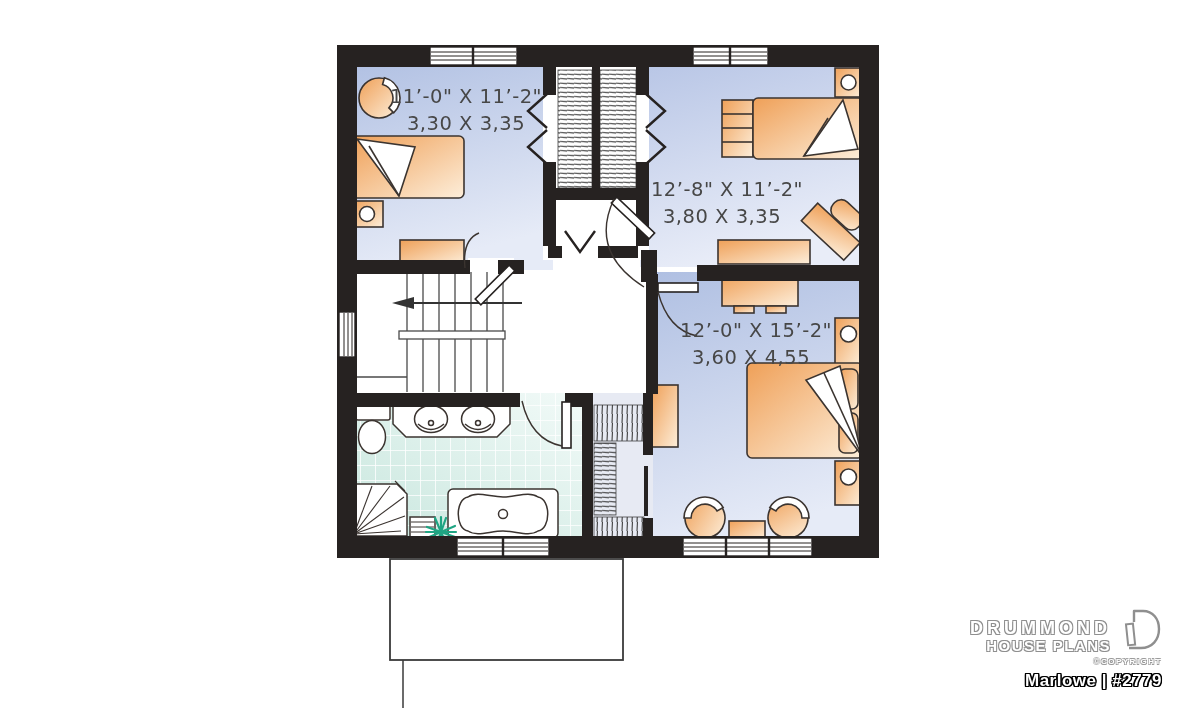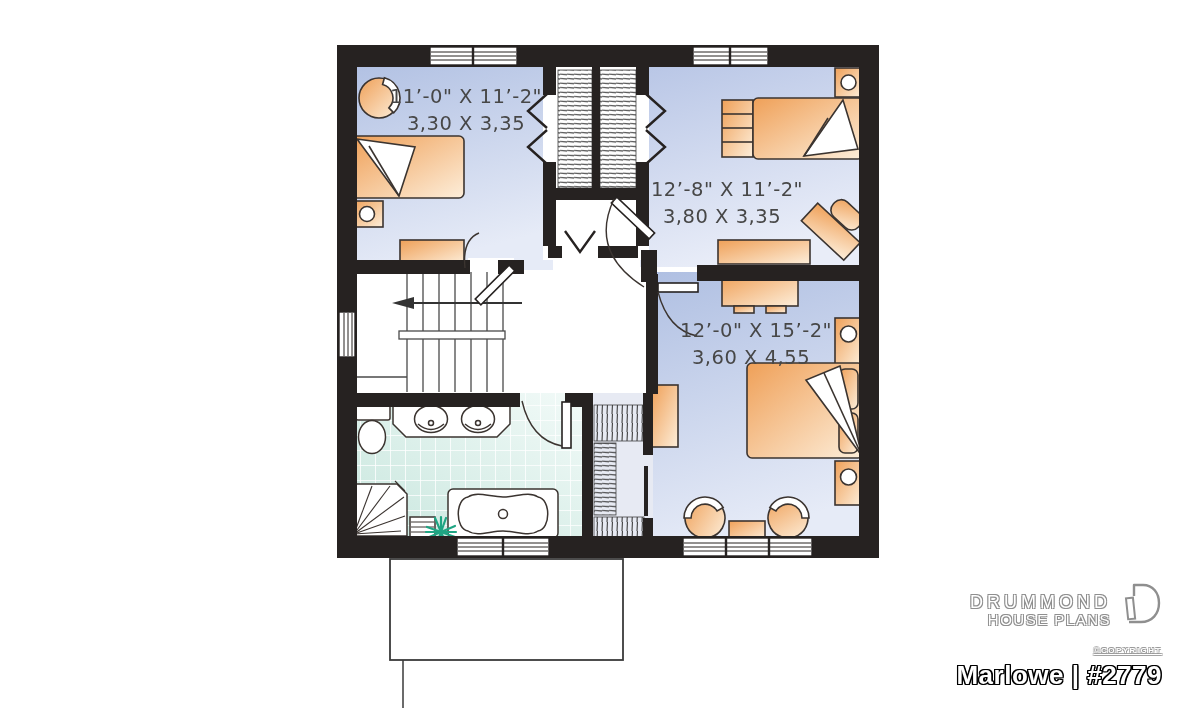--- a/index.html
+++ b/index.html
@@ -2,27 +2,27 @@
 <html><head>
 <meta charset="utf-8">
 <style>
   html,body{margin:0;padding:0;background:#ffffff;}
   .stage{position:relative;width:1200px;height:711px;background:#ffffff;overflow:hidden;
          font-family:"Liberation Sans",sans-serif;}
   .plan-svg{position:absolute;left:0;top:0;}
   .dim{font-family:"DejaVu Sans",sans-serif;font-size:19.5px;fill:#474747;letter-spacing:0.5px;}
   .branding{position:absolute;right:38px;bottom:20px;text-align:right;}
   .brand-row{display:flex;align-items:flex-end;justify-content:flex-end;gap:7px;}
-  .brand-name{color:#ffffff;font-weight:normal;line-height:17px;
+  .brand-name{color:#ffffff;font-weight:bold;line-height:17px;
               text-shadow:1px 1px 0 #8f8f8f,-1px -1px 0 #8f8f8f,1px -1px 0 #8f8f8f,-1px 1px 0 #8f8f8f;}
   .brand-line1{font-size:18px;letter-spacing:4px;}
   .brand-line2{font-size:15px;letter-spacing:1.5px;}
-  .brand-copyright{color:#ffffff;font-size:8px;font-weight:bold;letter-spacing:1.5px;margin-top:18px;
-              text-shadow:0.7px 0.7px 0 #9a9a9a,-0.7px -0.7px 0 #9a9a9a,0.7px -0.7px 0 #9a9a9a,-0.7px 0.7px 0 #9a9a9a;text-decoration:underline;}
-  .brand-plan{color:#ffffff;font-size:26px;font-weight:bold;margin-top:5px;letter-spacing:0.5px;
+  .brand-copyright{color:#ffffff;font-size:8px;font-weight:bold;letter-spacing:1.5px;margin-top:3px;
+              text-shadow:0.7px 0.7px 0 #9a9a9a,-0.7px -0.7px 0 #9a9a9a,0.7px -0.7px 0 #9a9a9a,-0.7px 0.7px 0 #9a9a9a;}
+  .brand-plan{color:#ffffff;font-size:17px;font-weight:bold;margin-top:5px;letter-spacing:0.5px;
               text-shadow:1.3px 1.3px 0 #000,-1.3px -1.3px 0 #000,1.3px -1.3px 0 #000,-1.3px 1.3px 0 #000,0 1.3px 0 #000,0 -1.3px 0 #000,1.3px 0 0 #000,-1.3px 0 0 #000;}
 </style>
 </head>
 <body>
 
 <div class="stage">
 
 <svg class="plan-svg" width="1200" height="711" viewBox="0 0 1200 711">
   <defs>
     <linearGradient id="gBlue" x1="0" y1="0" x2="0.25" y2="1">

